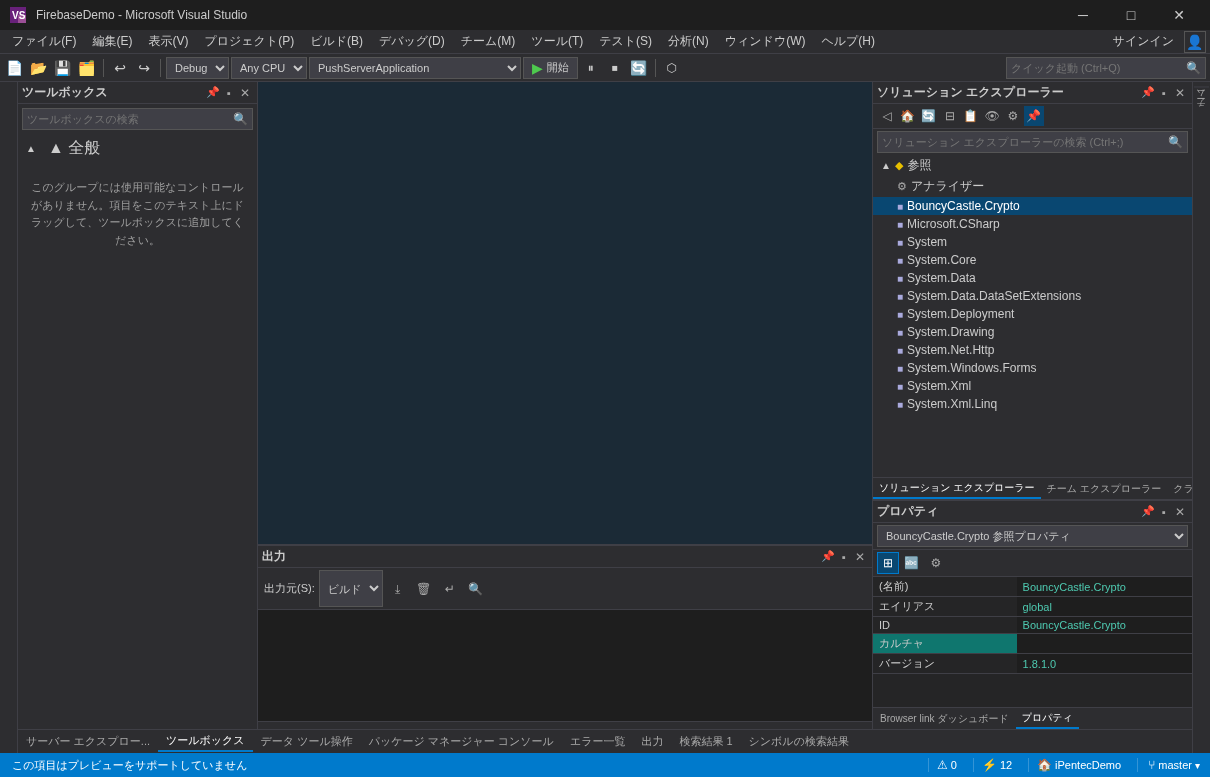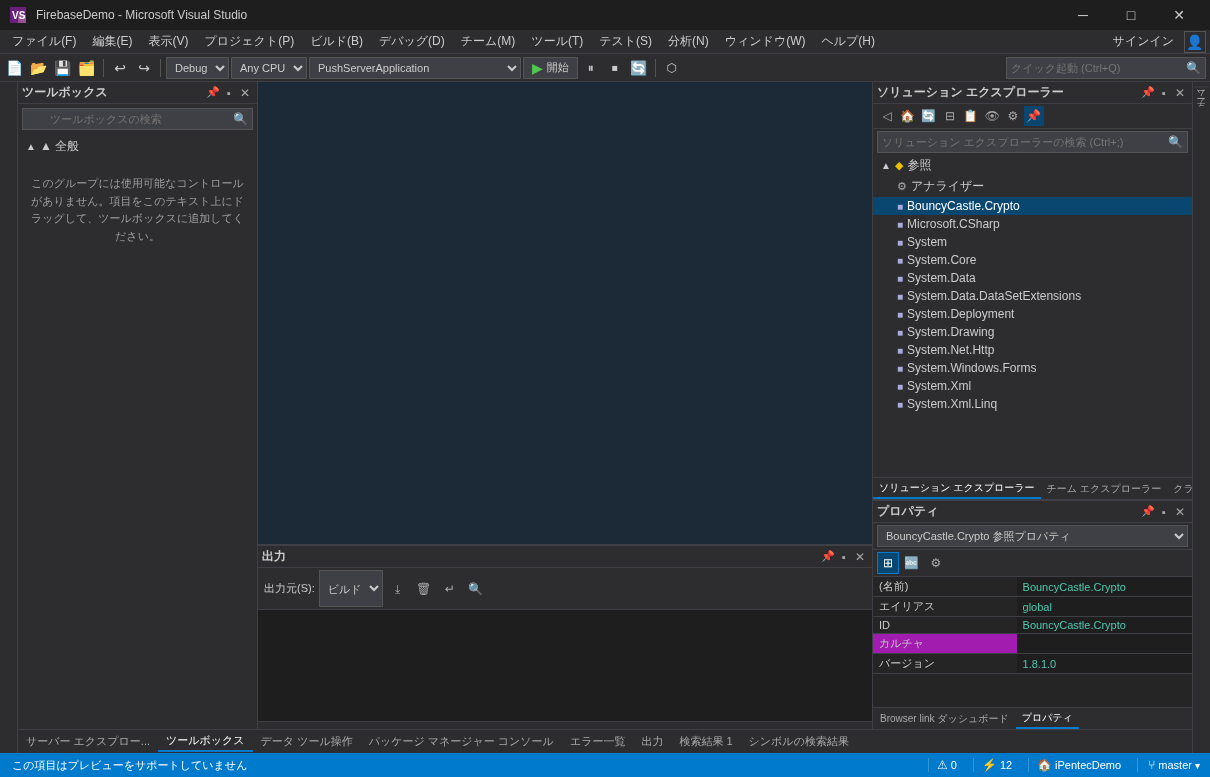--- a/index.html
+++ b/index.html
@@ -127,28 +127,28 @@
   <div id="content-area" style="position:absolute;top:82px;left:18px;right:18px;bottom:24px;display:flex;flex-direction:column;">
     <div id="panels-row" style="display:flex;flex:1;overflow:hidden;">
 
       <div id="left-col" style="width:240px;display:flex;flex-direction:column;flex-shrink:0;background:#2d2d30;border-right:1px solid #3f3f46;">
         <div style="display:flex;align-items:center;height:22px;background:#2d2d30;padding:0 4px;border-bottom:1px solid #3f3f46;">
           <span style="flex:1;font-size:12px;font-weight:bold;color:#ccc;">ツールボックス</span>
           <button style="width:16px;height:16px;background:transparent;border:none;color:#aaa;cursor:pointer;font-size:11px;display:flex;align-items:center;justify-content:center;">📌</button>
           <button style="width:16px;height:16px;background:transparent;border:none;color:#aaa;cursor:pointer;font-size:11px;display:flex;align-items:center;justify-content:center;">▪</button>
           <button style="width:16px;height:16px;background:transparent;border:none;color:#aaa;cursor:pointer;font-size:12px;display:flex;align-items:center;justify-content:center;">✕</button>
         </div>
-        <div style="display:flex;align-items:center;margin:4px;background:#3f3f46;border:1px solid #555;height:22px;padding-left:23px;">
+        <div style="display:flex;align-items:center;margin:4px;background:#3f3f46;border:1px solid #555;height:22px;">
           <input type="text" style="flex: 1 1 0%; background: transparent; border: none; color: rgb(204, 204, 204); padding: 0px 4px; font-size: 11px; outline: none;" placeholder="ツールボックスの検索">
           <span style="color:#aaa;padding:0 4px;font-size:12px;">🔍</span>
         </div>
         <div style="padding:2px 4px;">
           <div style="display:flex;align-items:center;padding:2px 4px;cursor:pointer;color:#ccc;font-size:12px;">
             <span style="margin-right:4px;font-size:10px;">▲</span>
-            <span style="font-size:12px;">▲ 全般</span>
+            <span style="font-size:16px;margin-left:8px;">▲ 全般</span>
           </div>
         </div>
         <div style="padding:16px 12px;color:#9e9e9e;font-size:11px;line-height:1.6;text-align:center;">このグループには使用可能なコントロールがありません。項目をこのテキスト上にドラッグして、ツールボックスに追加してください。</div>
       </div>
 
       <div id="center-col" style="flex:1;display:flex;flex-direction:column;overflow:hidden;min-width:0;">
         <div id="editor-section" style="flex:1;min-height:0;overflow:hidden;background:#1b2a36;">
         </div>
 
         <div id="output-section" style="height:185px;display:flex;flex-direction:column;border-top:2px solid #3f3f46;flex-shrink:0;background:#1e1e1e;">
@@ -308,21 +308,21 @@
               </tr>
               <tr>
                 <td style="padding:2px 6px;border-bottom:1px solid #3f3f46;color:#ccc;background:#252526;">エイリアス</td>
                 <td style="padding:2px 6px;border-bottom:1px solid #3f3f46;color:#4ec9b0;background:#1e1e1e;">global</td>
               </tr>
               <tr>
                 <td style="padding:2px 6px;border-bottom:1px solid #3f3f46;color:#ccc;background:#252526;">ID</td>
                 <td style="padding:2px 6px;border-bottom:1px solid #3f3f46;color:#4ec9b0;background:#1e1e1e;">BouncyCastle.Crypto</td>
               </tr>
               <tr>
-                <td style="padding:2px 6px;border-bottom:1px solid #3f3f46;color:#ccc;background:#a21caf;">カルチャ</td>
+                <td style="padding:2px 6px;border-bottom:1px solid #3f3f46;color:#ccc;background:#0f766e;">カルチャ</td>
                 <td style="padding:2px 6px;border-bottom:1px solid #3f3f46;color:#4ec9b0;background:#1e1e1e;"></td>
               </tr>
               <tr>
                 <td style="padding:2px 6px;border-bottom:1px solid #3f3f46;color:#ccc;background:#252526;">バージョン</td>
                 <td style="padding:2px 6px;border-bottom:1px solid #3f3f46;color:#4ec9b0;background:#1e1e1e;">1.8.1.0</td>
               </tr>
 
             </tbody>
               </table>
           </div>

